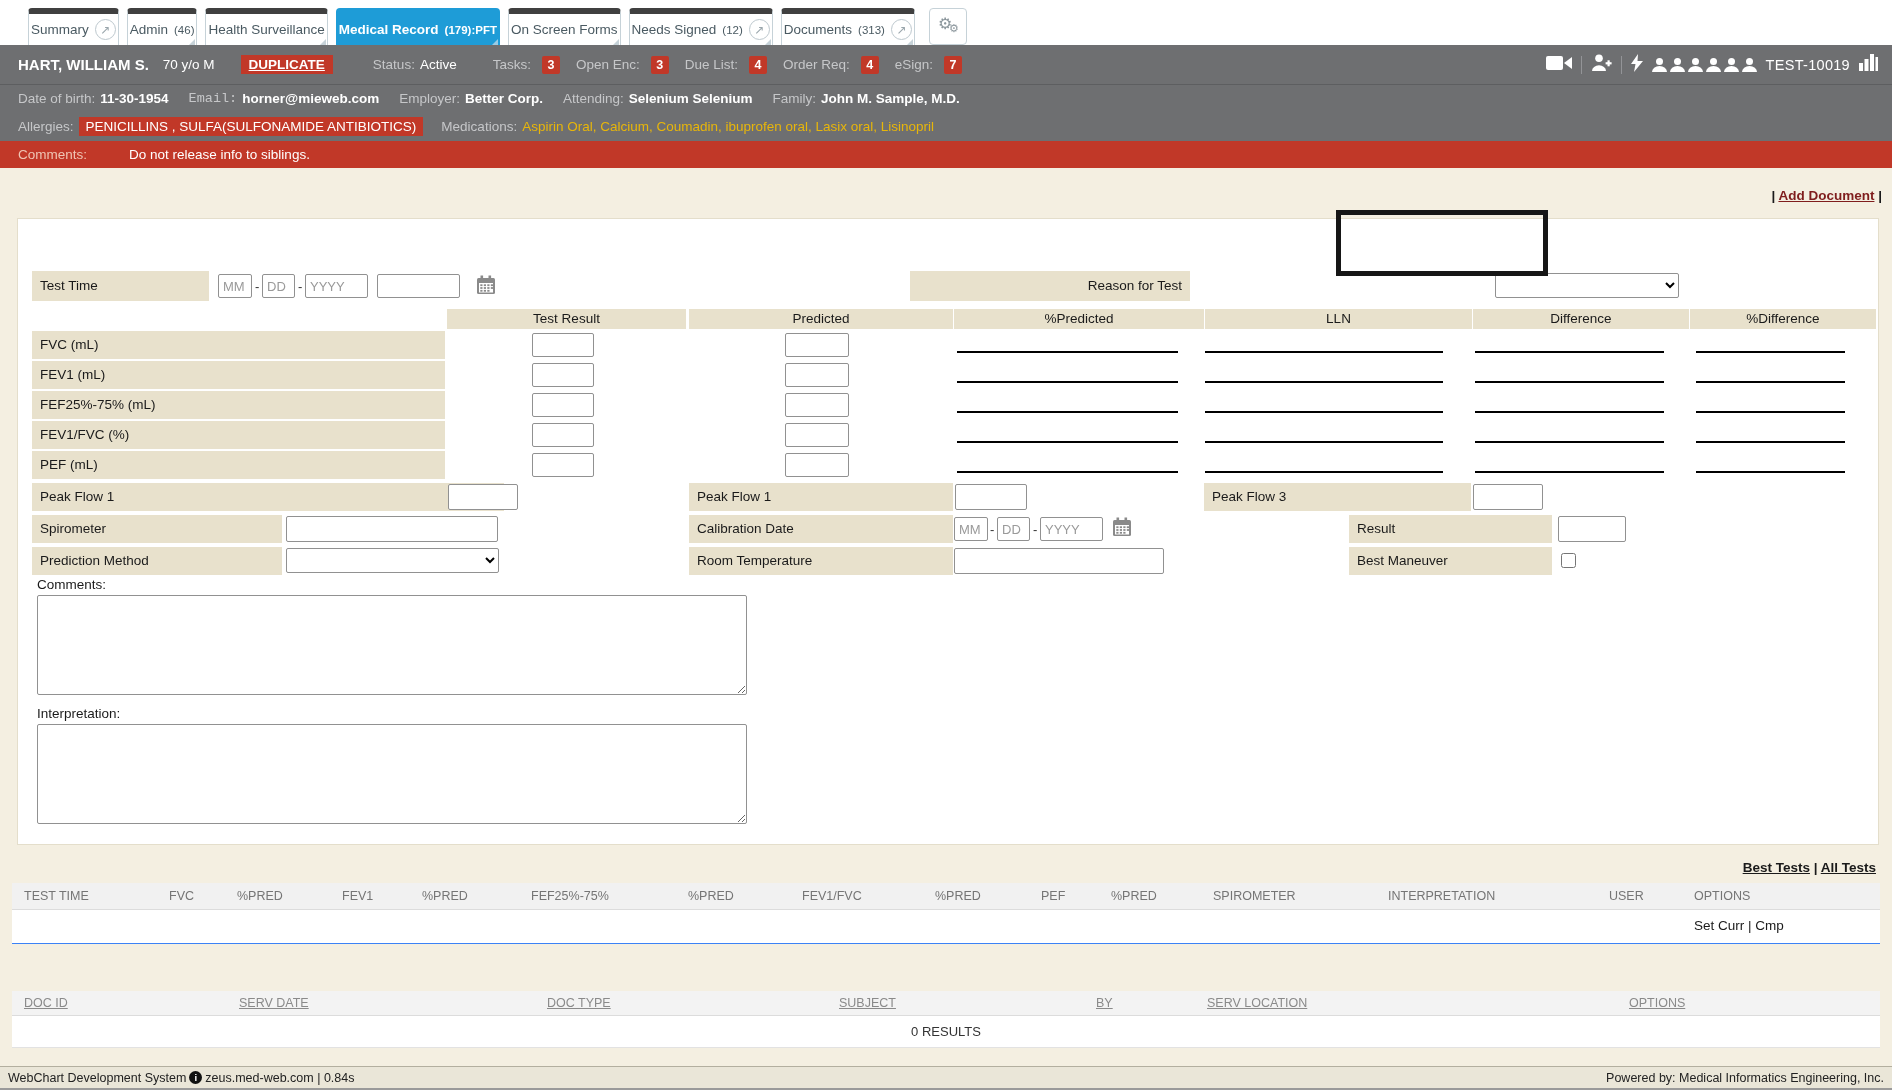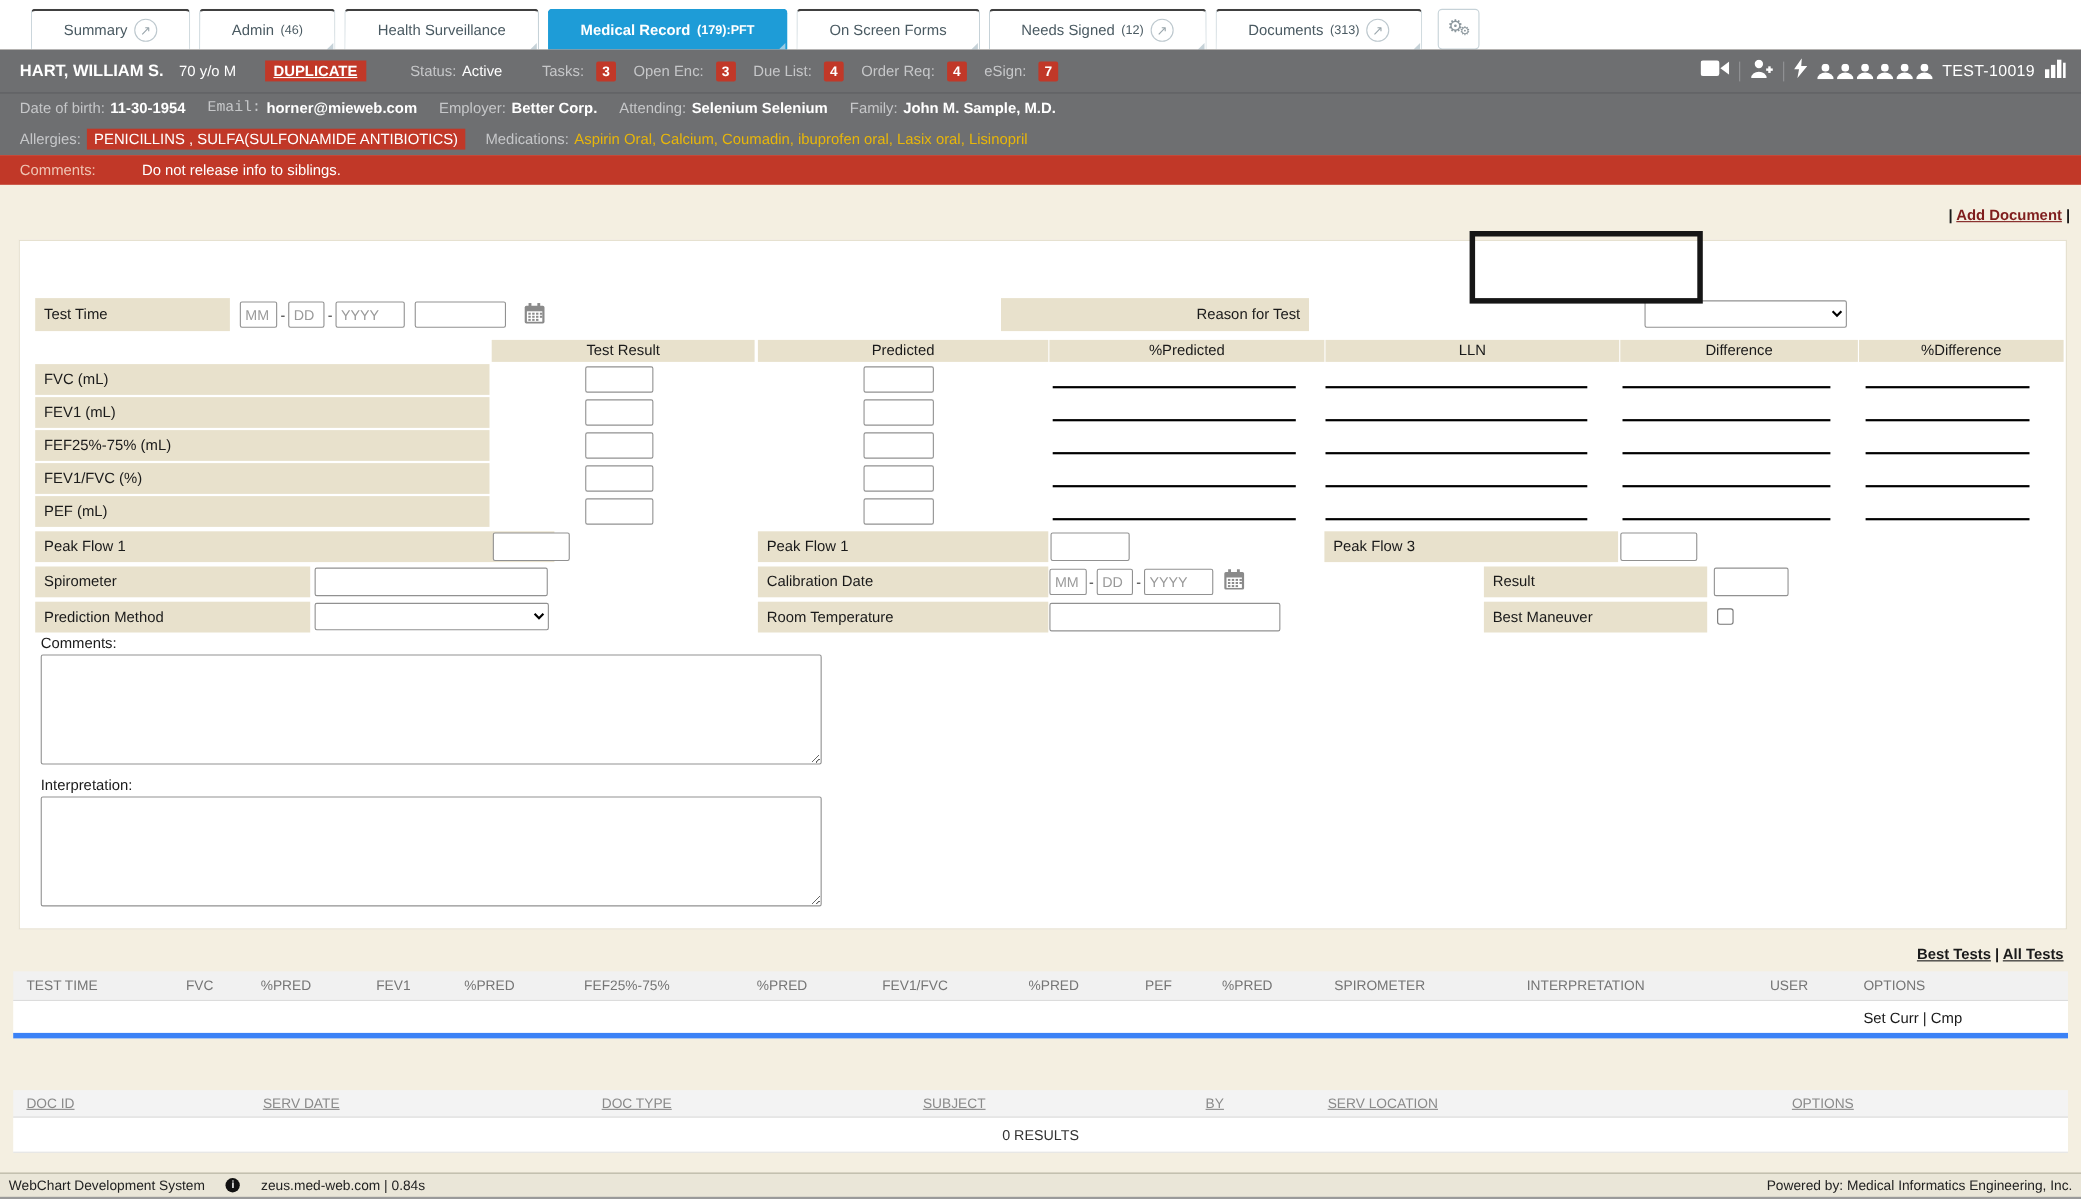--- a/index.html
+++ b/index.html
@@ -1,21 +1,21 @@
 <!DOCTYPE html>
 <html><head>
 <meta charset="utf-8">
 <style>
   * { box-sizing: border-box; margin: 0; padding: 0; }
   body { font-family: "Liberation Sans", sans-serif; background: #fff; }
   .screen { position: relative; width: 1892px; height: 1090px; overflow: hidden; background: #F4EFE1; }
 
   
   .tabbar { position: absolute; top: 0; left: 0; width: 100%; height: 45px; background: #fff; display: flex; align-items: flex-end; padding-left: 28px; }
-  .tab { position: relative; height: 37px; border: 1px solid #C6D2D8; border-bottom: none; border-top: 2px solid #404040; border-radius: 4px 4px 0 0; background: #fff; display: flex; align-items: center; gap: 6px; padding: 0 29px; margin-right: 8px; color: #4A5A62; font-size: 13.5px; cursor: pointer; }
+  .tab { position: relative; height: 37px; border: 1px solid #C6D2D8; border-bottom: none; border-top: 6px solid #404040; border-radius: 4px 4px 0 0; background: #fff; display: flex; align-items: center; gap: 6px; padding: 0 2px; margin-right: 8px; color: #4A5A62; font-size: 13.5px; cursor: pointer; }
   .tab .tcount { font-size: 11.5px; }
   .tab.active { background: #1E9CD7; border-color: #1E9CD7; border-top-color: #1E9CD7; color: #fff; font-weight: bold; }
   .tab.notch::after { content: ""; position: absolute; right: 1px; bottom: 0; width: 0; height: 0; border-left: 6px solid transparent; border-bottom: 6px solid #C6D2D8; }
   .tab.active.notch::after { border-bottom-color: #9ACBE4; }
   .popout-circ { display: inline-flex; align-items: center; justify-content: center; width: 21px; height: 21px; border: 1.5px solid #BDC8CE; border-radius: 50%; color: #9AA6AC; font-size: 12px; }
   .gearbtn { position: relative; height: 37px; width: 38px; border: 1px solid #C6D2D8; border-radius: 4px; background: #fff; margin-left: 6px; margin-bottom: 0; color: #8C979D; cursor: pointer; }
   .gearbtn .g1 { position: absolute; left: 8px; top: 5px; font-size: 16px; }
   .gearbtn .g2 { position: absolute; left: 19px; top: 13px; font-size: 11px; }
 
   
@@ -61,37 +61,37 @@
 
   
   .annotation { position: absolute; left: 1336px; top: 210px; width: 212px; height: 66px; border: 5px solid #161616; z-index: 20; pointer-events: none; }
 
   
   .besttests { position: absolute; top: 860px; right: 16px; font-size: 13.5px; font-weight: bold; color: #1a1a1a; }
   .besttests a { color: #1a1a1a; text-decoration: underline; cursor: pointer; }
   .rtable { position: absolute; top: 883px; left: 12px; width: 1868px; }
   .rhead { position: relative; height: 27px; background: #F1F1F1; border-bottom: 1px solid #DCDCDC; }
   .rcol { position: absolute; top: 0; line-height: 27px; font-size: 12.5px; color: #757575; }
-  .rrow { position: relative; height: 34px; background: #fff; border-bottom: 5px solid #3b82f6; }
+  .rrow { position: relative; height: 34px; background: #fff; border-bottom: 1px solid #3b82f6; }
   .setcurr { position: absolute; left: 1682px; top: 0; line-height: 32px; font-size: 13.5px; color: #1a1a1a; }
   .setcurr a { color: #1a1a1a; text-decoration: none; cursor: pointer; }
 
   
   .lheading { position: absolute; top: 962px; left: 20px; right: 16px; display: flex; align-items: center; gap: 9px; }
   .hidelink { font-size: 13.5px; font-weight: bold; color: #5C8727; text-decoration: underline; cursor: pointer; }
   .ltitle { font-size: 20px; font-weight: bold; color: #5C8727; }
   .lline { flex: 1; border-top: 1px solid #CFCABA; margin-top: 4px; }
   .ltable { position: absolute; top: 991px; left: 12px; width: 1868px; }
   .lhead { position: relative; height: 25px; background: #F3F3F3; border-bottom: 1px solid #DCDCDC; }
   .lcol { position: absolute; top: 0; line-height: 25px; font-size: 12.5px; color: #8A8A8A; text-decoration: underline; cursor: pointer; }
   .lrow { height: 32px; background: #fff; border-bottom: 1px solid #E2E2E2; text-align: center; line-height: 32px; font-size: 13px; color: #333; }
 
   
   .footer { position: absolute; top: 1066px; left: 0; width: 100%; height: 24px; background: #EAE6D8; border-top: 1px solid #B3AF9F; border-bottom: 2px solid #9A9A9A; display: flex; align-items: center; font-size: 12.5px; color: #222; padding: 0 8px; }
-  .f-left { display: flex; align-items: center; gap: 19px; }
+  .f-left { display: flex; align-items: center; gap: 3px; }
   .infoicon { display: inline-flex; align-items: center; justify-content: center; width: 13px; height: 13px; border-radius: 50%; background: #111; color: #fff; font-size: 9.5px; font-weight: bold; }
   .f-right { margin-left: auto; }
 </style>
 </head>
 <body>
 
 <div class="screen">
 
   <div class="tabbar">
     <div class="tab">

